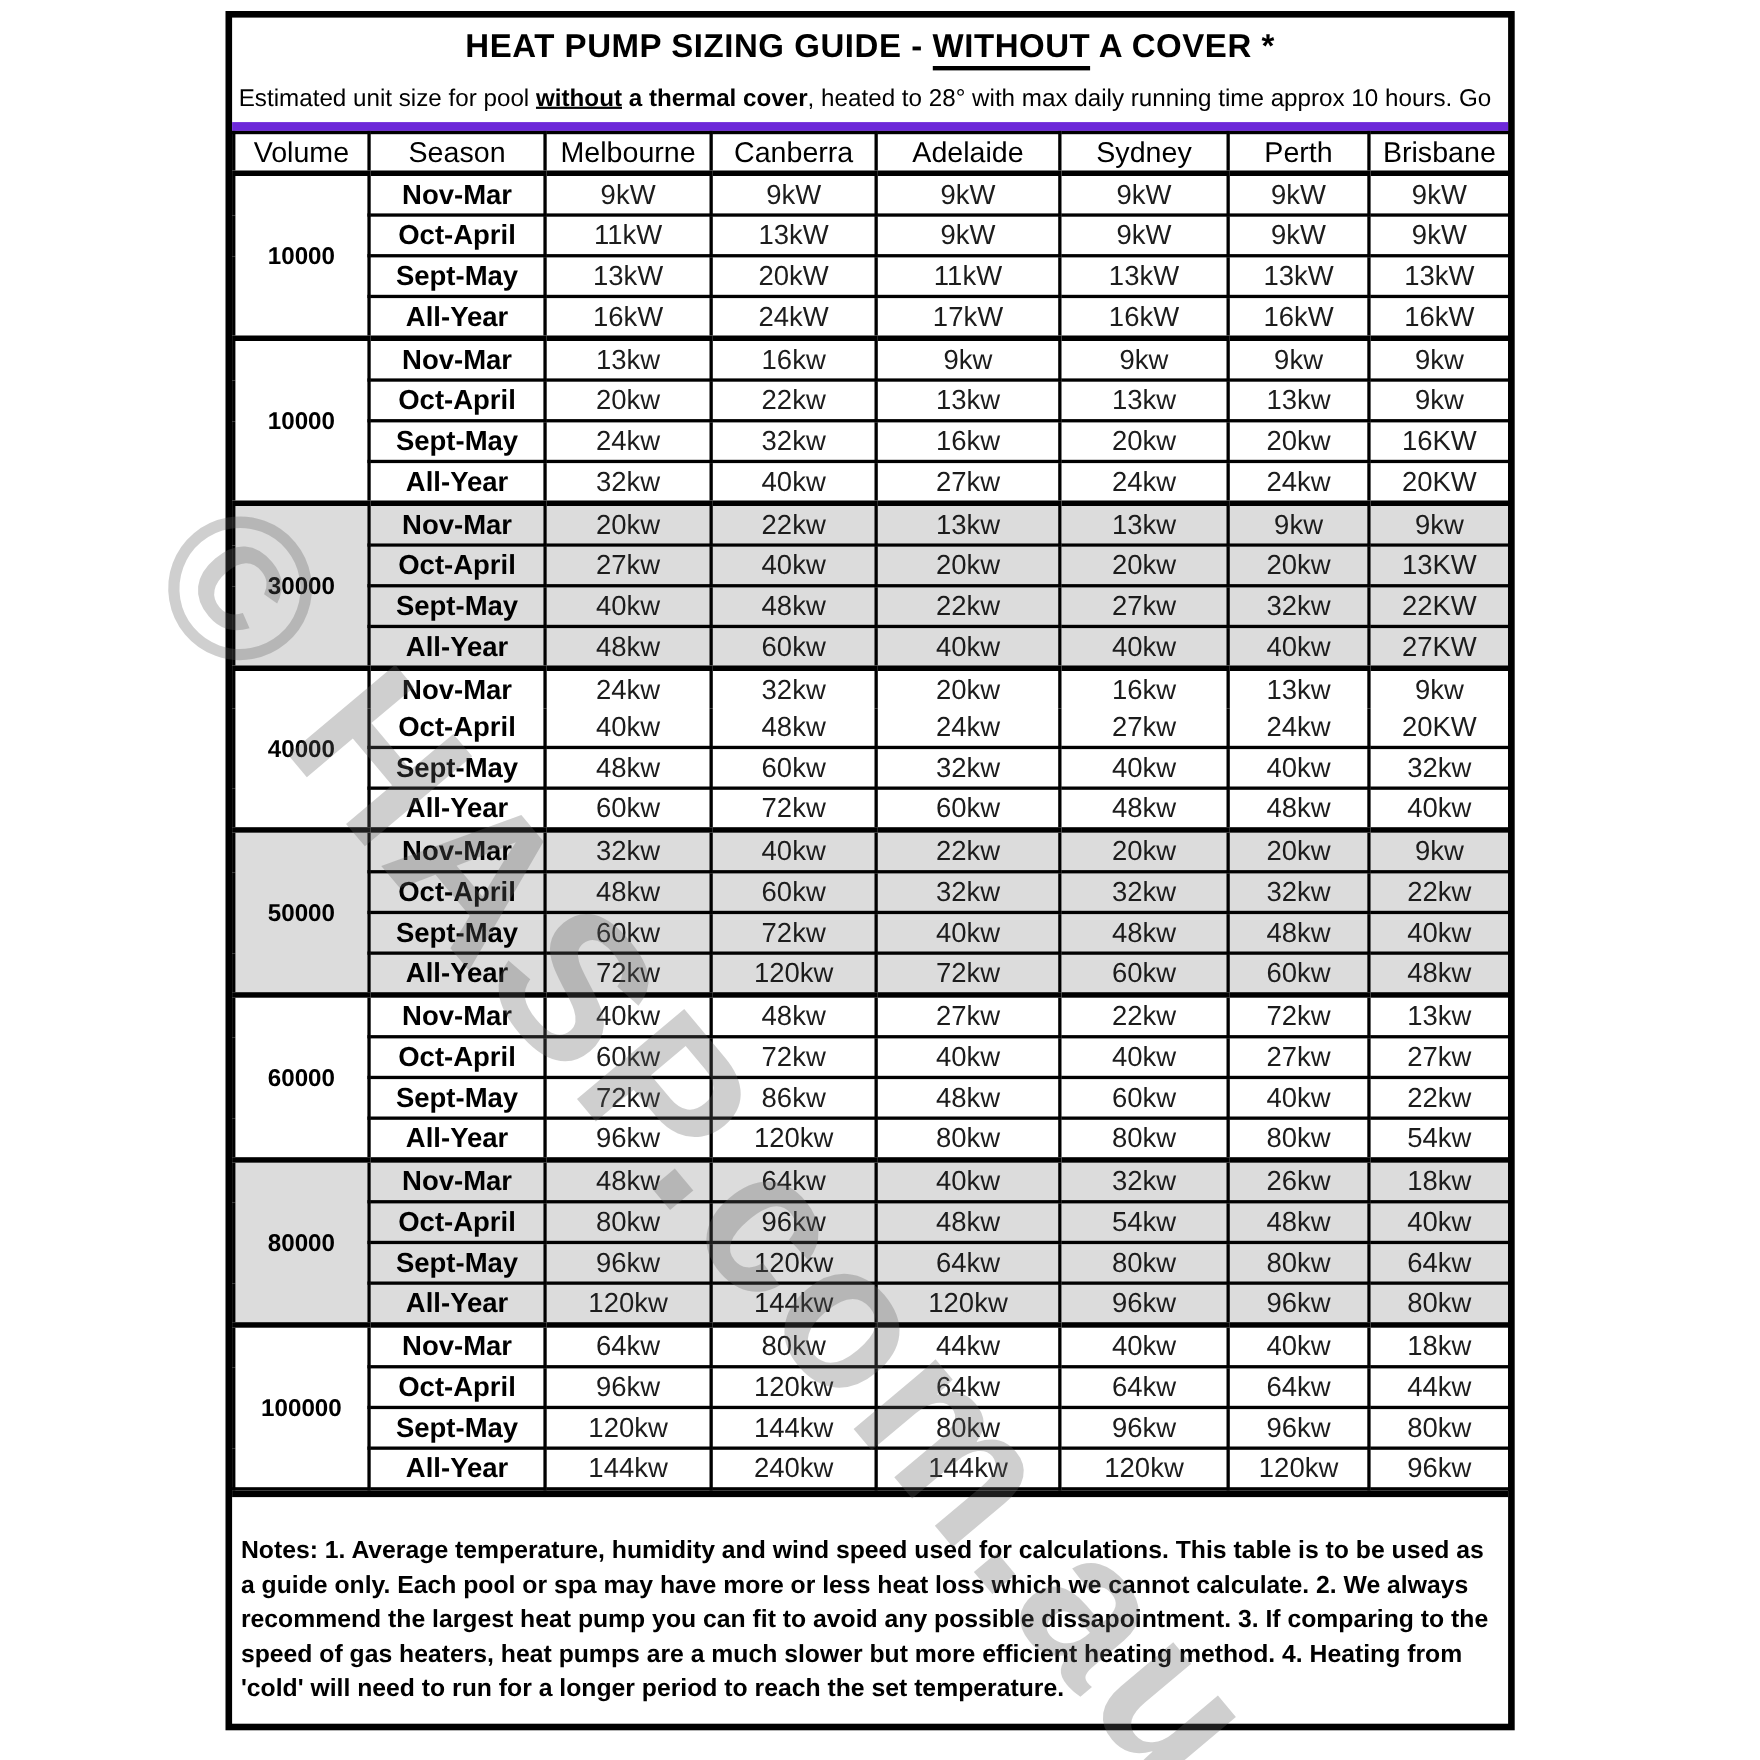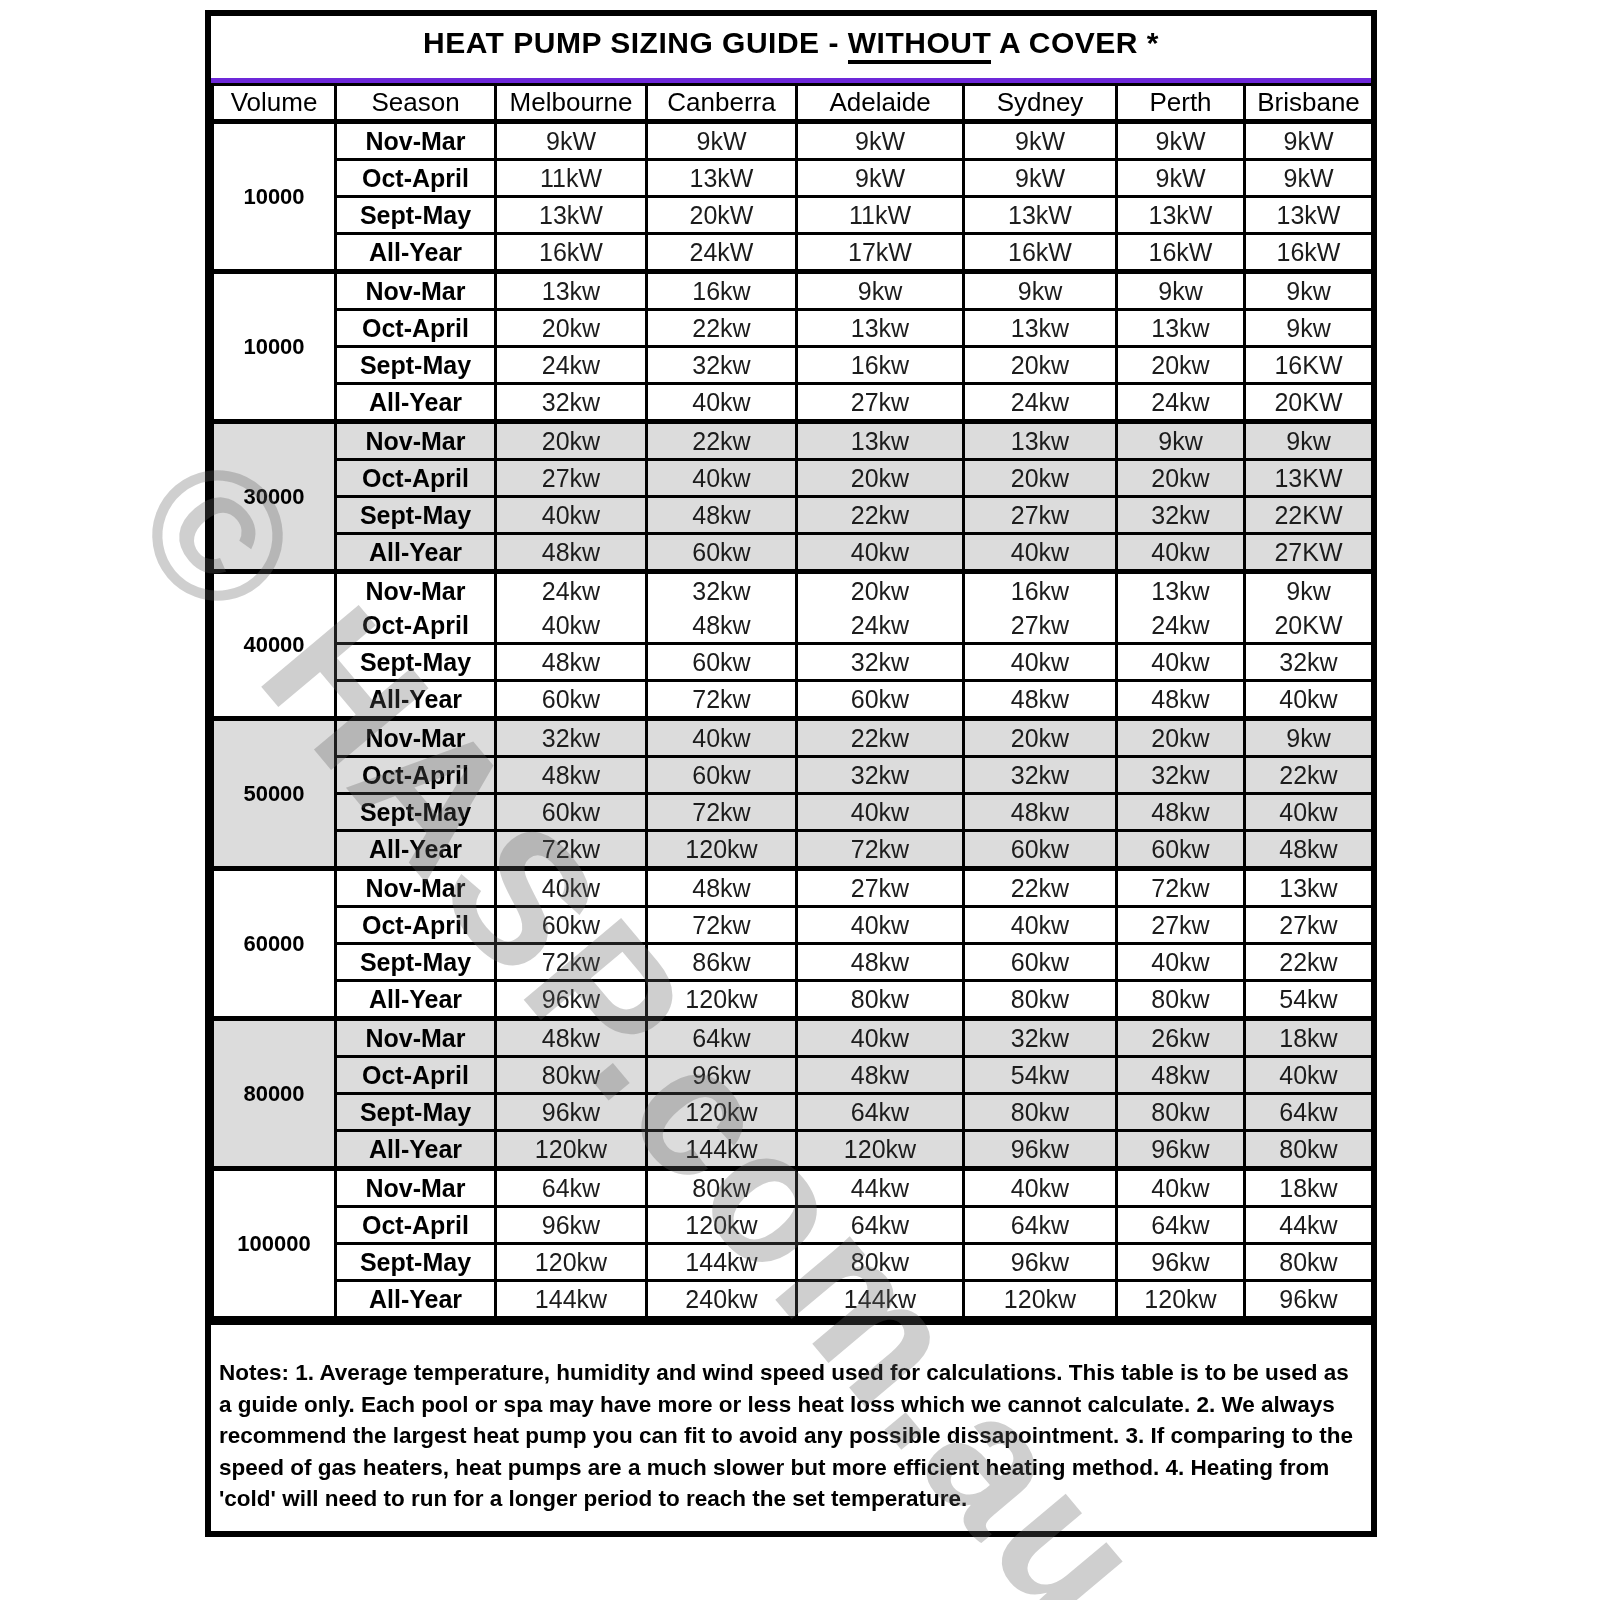--- a/index.html
+++ b/index.html
@@ -14,21 +14,21 @@
   .sheet {
     position: absolute;
     left: 205px; top: 10px;
     width: 1160px;
     background: #fff;
     border: 6px solid #000;
     box-sizing: content-box;
   }
   
   .title-box {
-    border-bottom: 5px solid #6d28d9;
+    border-bottom: 8px solid #6d28d9;
     padding: 10px 6px 6px 6px;
   }
   .page-title {
     margin: 0 0 12px 0;
     text-align: center;
     font-size: 30px;
     font-weight: 700;
     letter-spacing: 0.5px;
   }
   .page-title .u {
@@ -117,20 +117,21 @@
     z-index: 5;
   }
 </style>
 </head>
 <body>
 
 <div class="sheet">
 
   <div class="title-box">
     <h1 class="page-title"><span>HEAT PUMP SIZING GUIDE - </span><span class="u">WITHOUT</span><span> A COVER *</span></h1>
+    <div class="subtitle-line"><span>Estimated unit size for pool </span><span class="bu">without</span><span class="b"> a thermal cover</span><span>, heated to 28° with max daily running time approx 10 hours. Go</span></div>
   </div>
 
   <table class="sizing">
     <colgroup>
       <col style="width:123px">
         <col style="width:160px">
         <col style="width:151px">
         <col style="width:150px">
       <col style="width:167px">
         <col style="width:153px">

